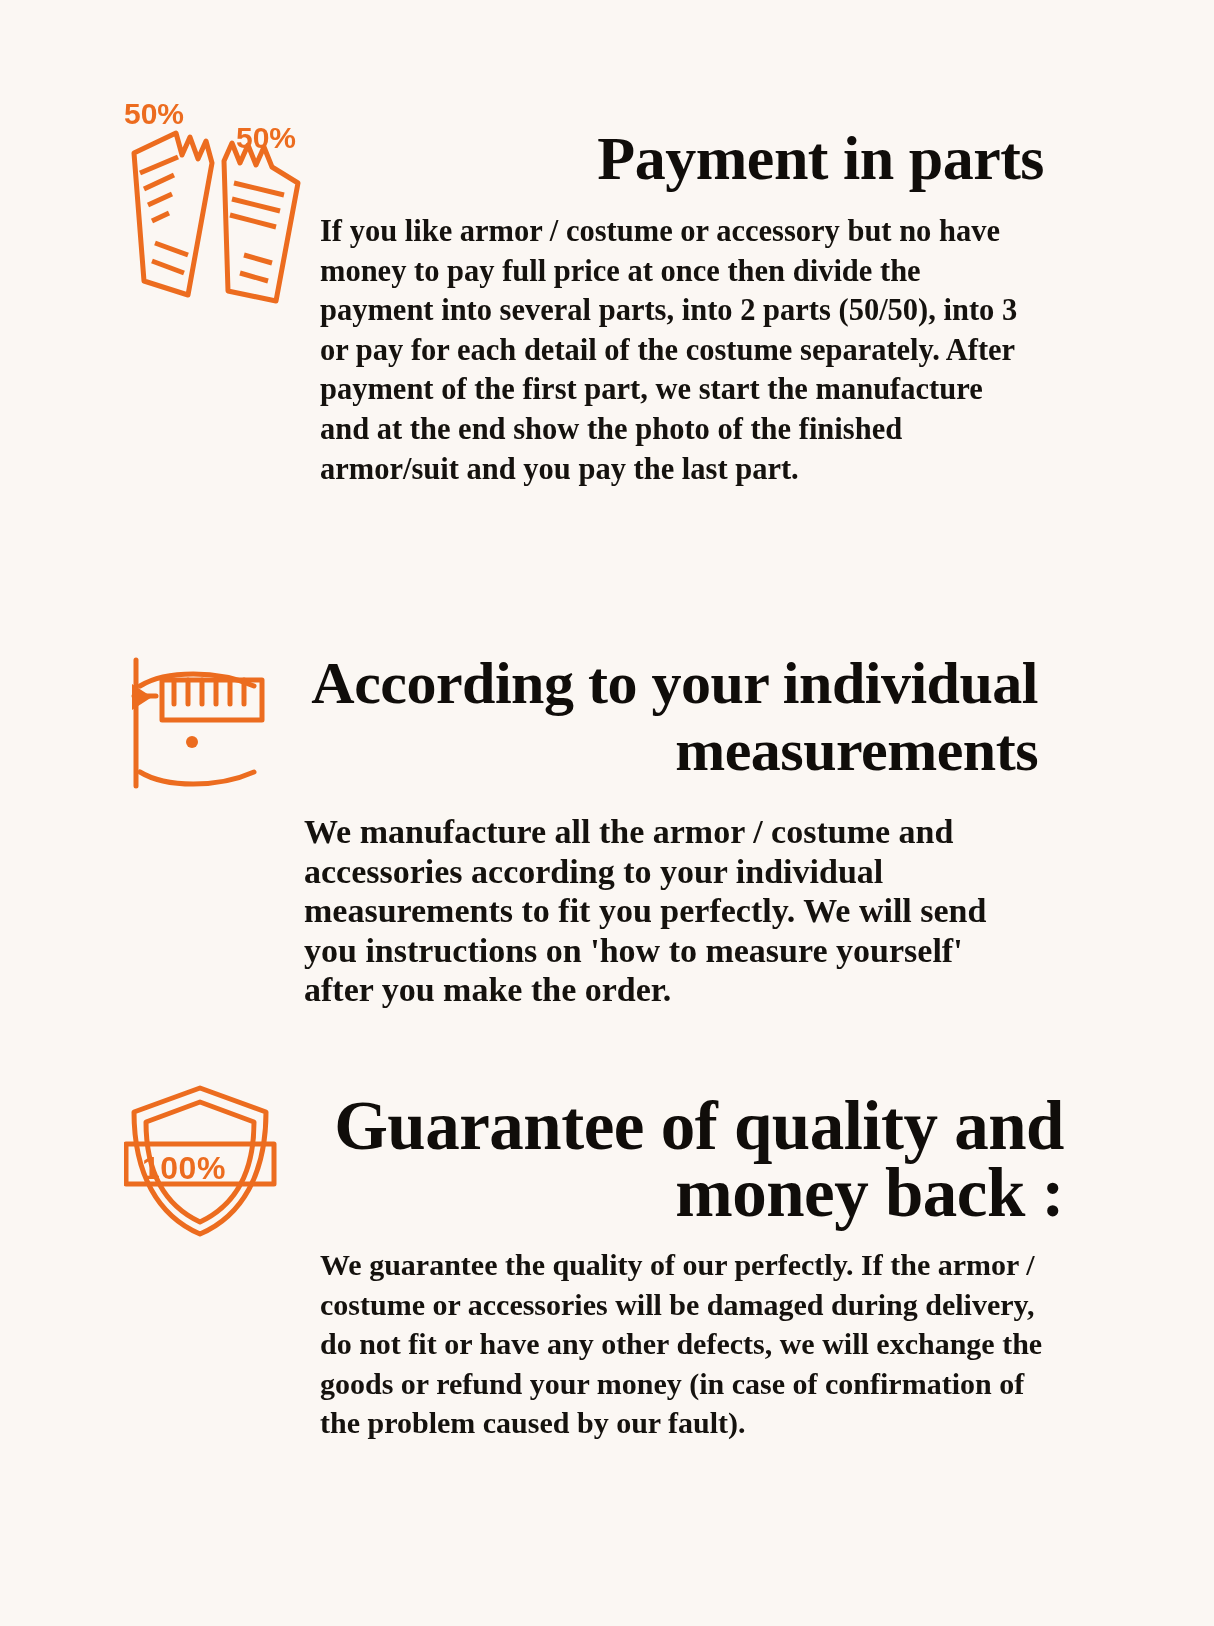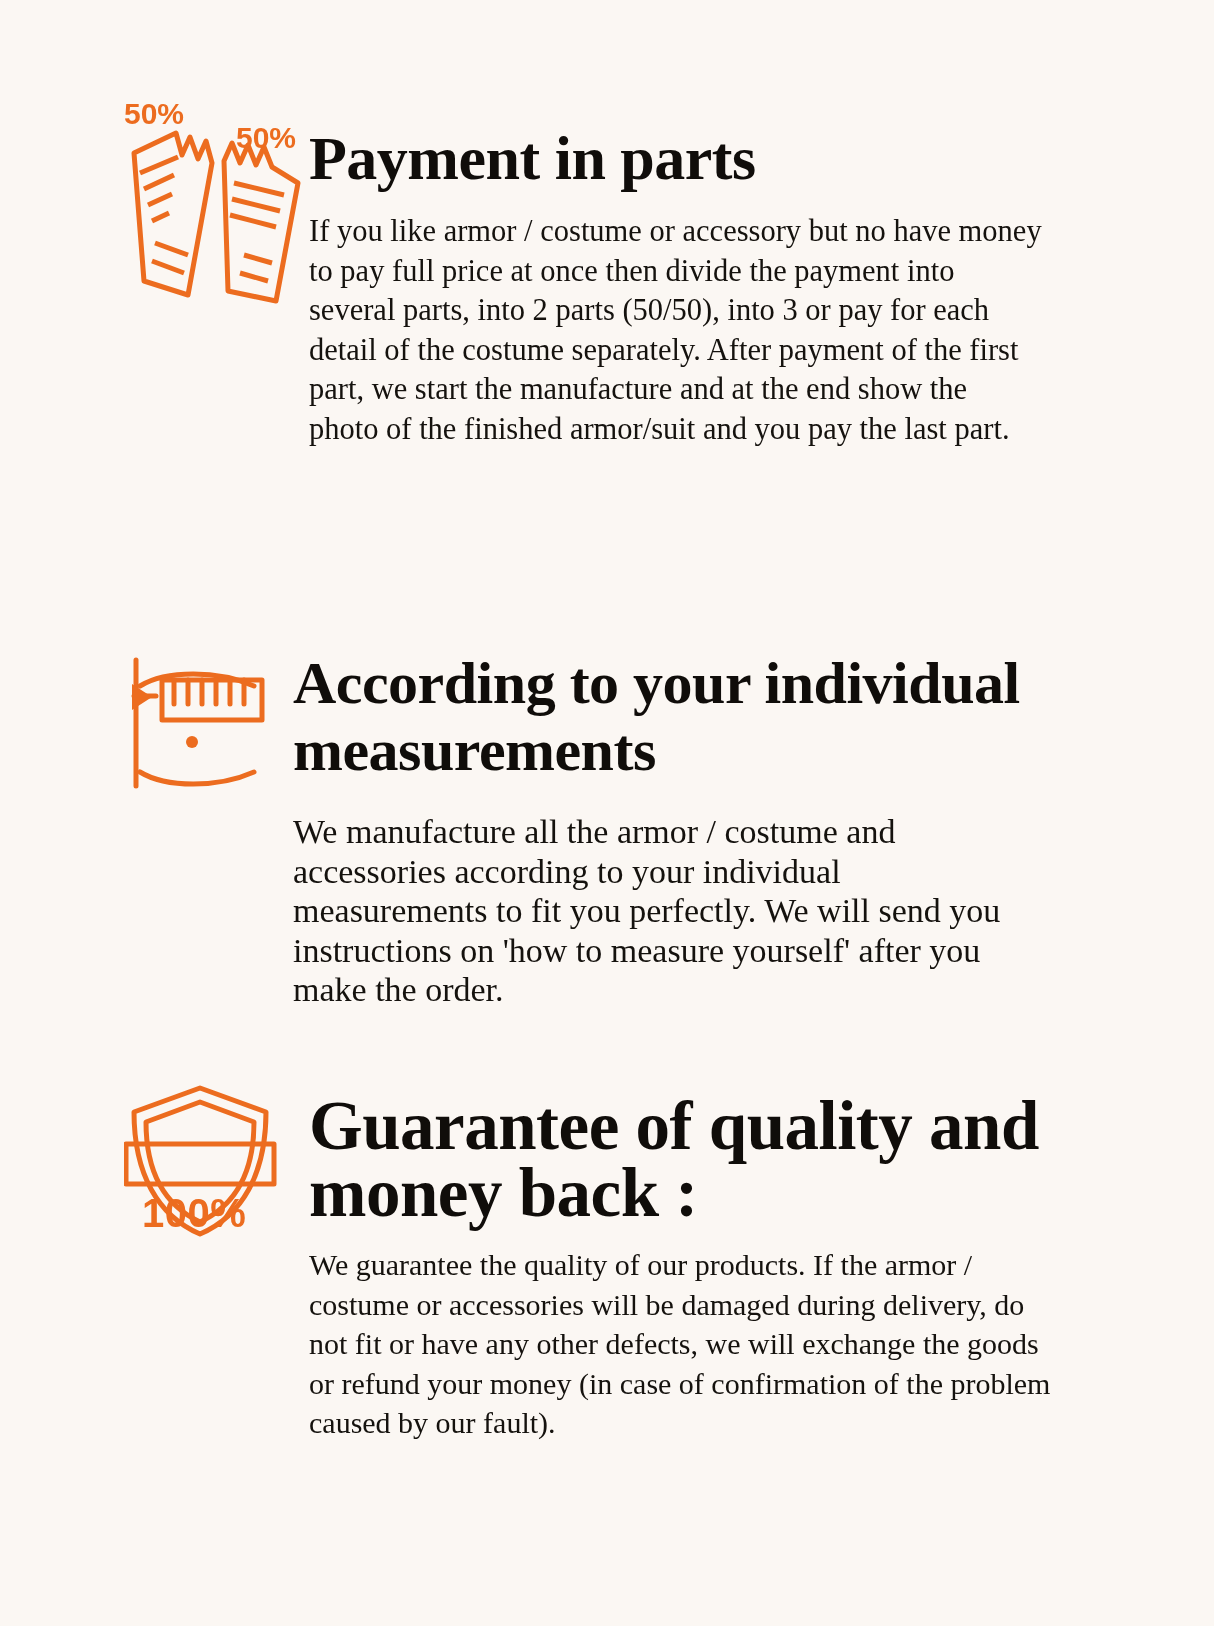--- a/index.html
+++ b/index.html
@@ -34,26 +34,28 @@
   .text-col {
     position: absolute;
   }
 
   h1.heading {
     margin: 0;
     font-family: "Liberation Serif", "DejaVu Serif", serif;
     font-weight: 700;
     letter-spacing: -0.5px;
     color: #100d0a;
+    text-align: right;
   }
 
   p.body-text {
-    margin: 0;
+    margin: 11px;
     font-family: "Liberation Serif", "DejaVu Serif", serif;
     color: #15120e;
+    font-weight: bold;
   }
 
   
   #block-payment .icon-wrap { left: 100px; top: 95px; }
   #block-payment .text-col  { left: 309px; top: 126px; width: 735px; }
   #block-payment h1.heading { font-size: 62px; line-height: 64px; }
   #block-payment p.body-text {
     font-size: 30.5px;
     line-height: 39.6px;
     margin-top: 22px;
@@ -166,22 +168,22 @@
   <section class="block" id="block-guarantee" style="left:0;top:0;width:1214px;height:470px;">
 
     <div class="icon-wrap" style="width:160px;height:160px;">
       <svg width="160" height="160" viewBox="0 0 160 160" fill="none" xmlns="http://www.w3.org/2000/svg">
         <g stroke="#ec6c1f" stroke-width="5" fill="none" stroke-linejoin="round">
           <path d="M76 6 L142 30 C142 92, 118 134, 76 152 C34 134, 10 92, 10 30 Z"></path>
           <path d="M76 20 L130 40 C130 92, 110 124, 76 140 C42 124, 22 92, 22 40 Z"></path>
           <rect x="2" y="62" width="148" height="40"></rect>
         </g>
       </svg>
-      <span class="pct-label" style="left:18px;top:68px;font-size:40px;letter-spacing:0.5px;margin-top:41px;">100%</span>
+      <span class="pct-label" style="left:18px;top:68px;font-size:32px;letter-spacing:0.5px;">100%</span>
     </div>
 
     <div class="text-col">
       <h1 class="heading">Guarantee of quality and money back :</h1>
-      <p class="body-text">We guarantee the quality of our products. If the armor / costume or accessories will be damaged during delivery, do not fit or have any other defects, we will exchange the goods or refund your money (in case of confirmation of the problem caused by our fault).</p>
+      <p class="body-text">We guarantee the quality of our perfectly. If the armor / costume or accessories will be damaged during delivery, do not fit or have any other defects, we will exchange the goods or refund your money (in case of confirmation of the problem caused by our fault).</p>
     </div>
   </section>
 
 </div>
 
 </body></html>

